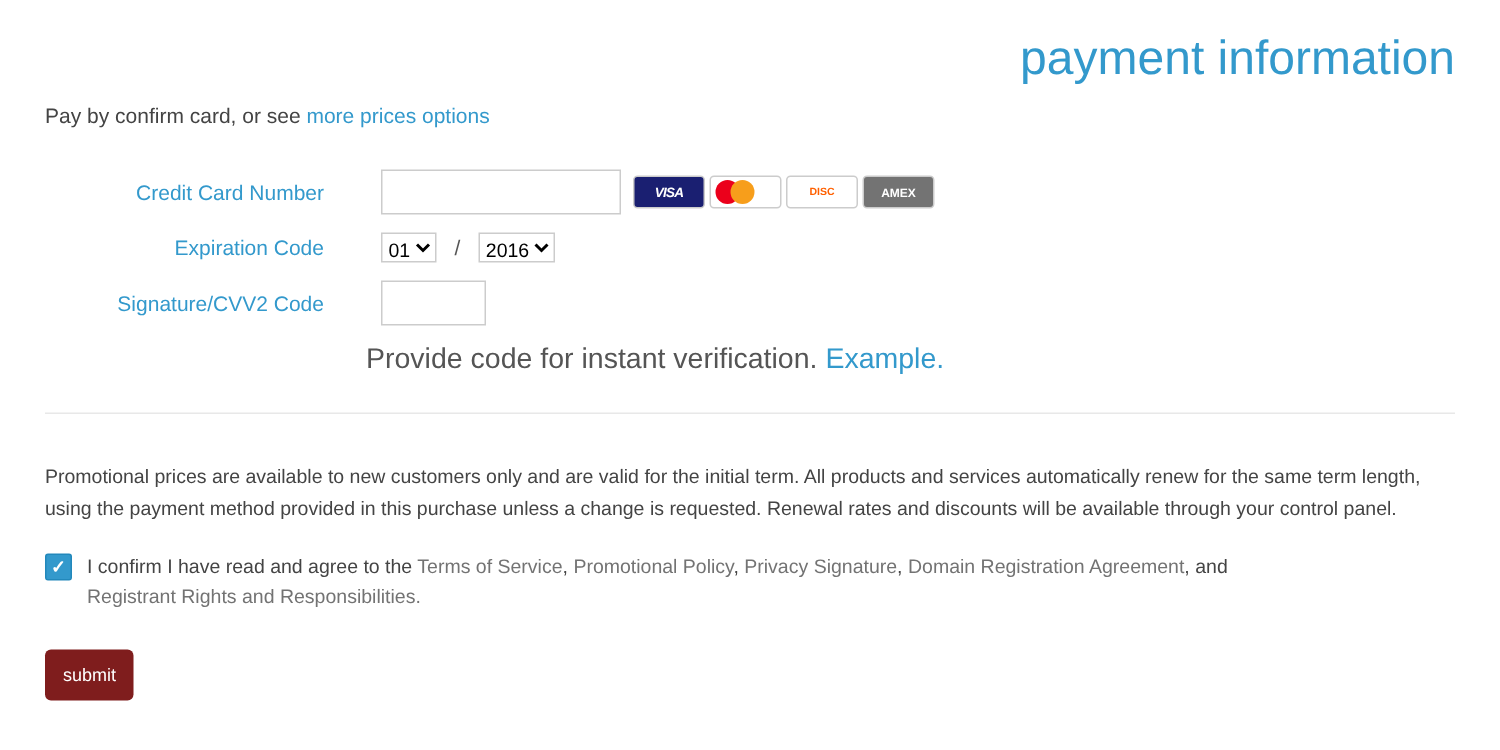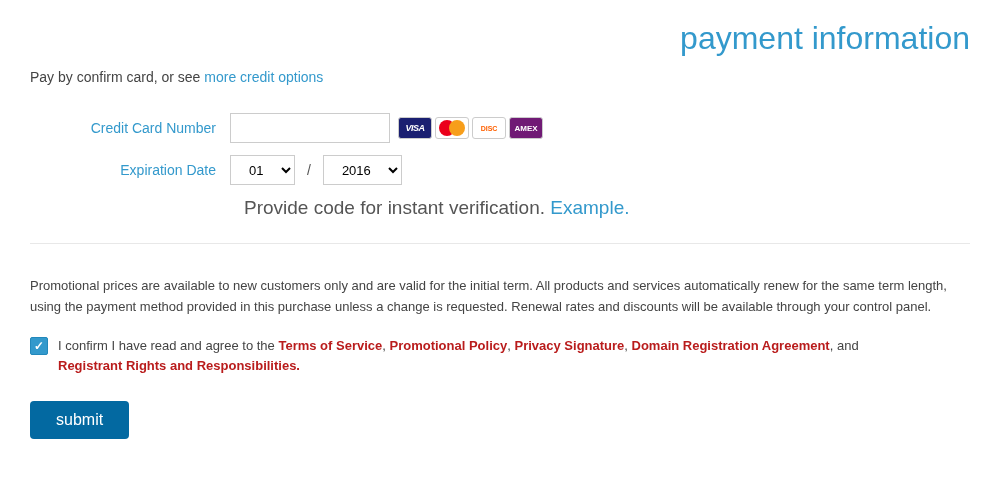--- a/index.html
+++ b/index.html
@@ -30,20 +30,21 @@
     }
 
     .form-section {
       margin-bottom: 24px;
     }
 
     .form-row {
       display: flex;
       align-items: center;
       margin-bottom: 12px;
+      gap: 24px;
     }
     .form-label {
       width: 200px;
       text-align: right;
       padding-right: 14px;
       color: #3399cc;
       font-size: 14px;
     }
     .form-control-area {
       display: flex;
@@ -63,21 +64,21 @@
       width: 160px;
     }
 
     .card-icons {
       display: flex;
       gap: 3px;
       align-items: center;
     }
 
     .card-icon {
-      width: 34px;
+      width: 48px;
       height: 22px;
       border: 1px solid #ccc;
       border-radius: 3px;
       display: flex;
       align-items: center;
       justify-content: center;
       font-size: 7px;
       font-weight: bold;
       overflow: hidden;
     }
@@ -93,34 +94,35 @@
       background: #fff;
       position: relative;
     }
     .card-discover {
       background: #fff;
       color: #ff6000;
       font-size: 7px;
       font-weight: bold;
     }
     .card-amex {
-      background: #701a75;
+      background: #737373;
       color: #fff;
       font-size: 8px;
       font-weight: bold;
     }
 
     select.expiry-select {
       border: 1px solid #ccc;
-      height: 30px;
+      height: 20px;
       font-size: 13px;
-      padding: 2px 14px;
+      padding: 2px 0;
       outline: none;
       cursor: pointer;
       background: #fff;
+      text-decoration: underline;
     }
     .expiry-sep {
       margin: 0 4px;
       color: #555;
       font-size: 14px;
     }
 
     .cvv-input {
       width: 70px;
     }
@@ -171,31 +173,30 @@
       color: #fff;
       font-size: 12px;
       font-weight: bold;
     }
     .agree-text {
       font-size: 13px;
       color: #444;
       line-height: 1.6;
     }
     .agree-text a {
-      color: #b91c1c;
+      color: #737373;
       text-decoration: none;
-      font-weight: bold;
     }
 
     .submit-btn {
-      background: #0369a1;
+      background: #7f1d1d;
       color: #fff;
       border: none;
-      padding: 10px 26px;
-      font-size: 16px;
+      padding: 10px 12px;
+      font-size: 12px;
       border-radius: 4px;
       cursor: pointer;
       font-weight: 400;
     }
 
     
     .mc-red {
       position: absolute;
       width: 16px;
       height: 16px;
@@ -220,21 +221,21 @@
   </style>
 </head>
 <body>
 
 
 
 <h1 class="page-title">payment information</h1>
 
 <p class="subtitle">
   <span>Pay by confirm card, or see</span>
-  <a href="#">more credit options</a>
+  <a href="#">more prices options</a>
 </p>
 
 <div class="form-section">
 
   <div class="form-row">
     <label class="form-label">Credit Card Number</label>
     <div class="form-control-area">
       <input type="text" class="cc-number-input" style="">
       <div class="card-icons">
         <div class="card-icon card-visa">VISA</div>
@@ -242,30 +243,36 @@
           <div class="mc-red"></div>
           <div class="mc-yellow"></div>
         </div>
         <div class="card-icon card-discover">DISC</div>
         <div class="card-icon card-amex">AMEX</div>
       </div>
     </div>
   </div>
 
   <div class="form-row">
-    <label class="form-label">Expiration Date</label>
+    <label class="form-label">Expiration Code</label>
     <div class="form-control-area">
       <select class="expiry-select" id="expiry-month">
       <option value="01">01</option><option value="02">02</option><option value="03">03</option><option value="04">04</option><option value="05">05</option><option value="06">06</option><option value="07">07</option><option value="08">08</option><option value="09">09</option><option value="10">10</option><option value="11">11</option><option value="12">12</option></select>
       <span class="expiry-sep">/</span>
       <select class="expiry-select" id="expiry-year">
       <option value="2016">2016</option><option value="2017">2017</option><option value="2018">2018</option><option value="2019">2019</option><option value="2020">2020</option><option value="2021">2021</option><option value="2022">2022</option><option value="2023">2023</option><option value="2024">2024</option><option value="2025">2025</option></select>
     </div>
   </div>
 
+  <div class="form-row">
+    <label class="form-label">Signature/CVV2 Code</label>
+    <div class="form-control-area">
+      <input type="text" class="cvv-input" style="">
+    </div>
+  </div>
 
   <div class="cvv-hint">
     <span>Provide code for instant verification.</span>
     <a href="#">Example.</a>
   </div>
 
 </div>
 
 
 <div class="promo-text">Promotional prices are available to new customers only and are valid for the initial term. All products and services automatically renew for the same term length, using the payment method provided in this purchase unless a change is requested. Renewal rates and discounts will be available through your control panel.</div>

